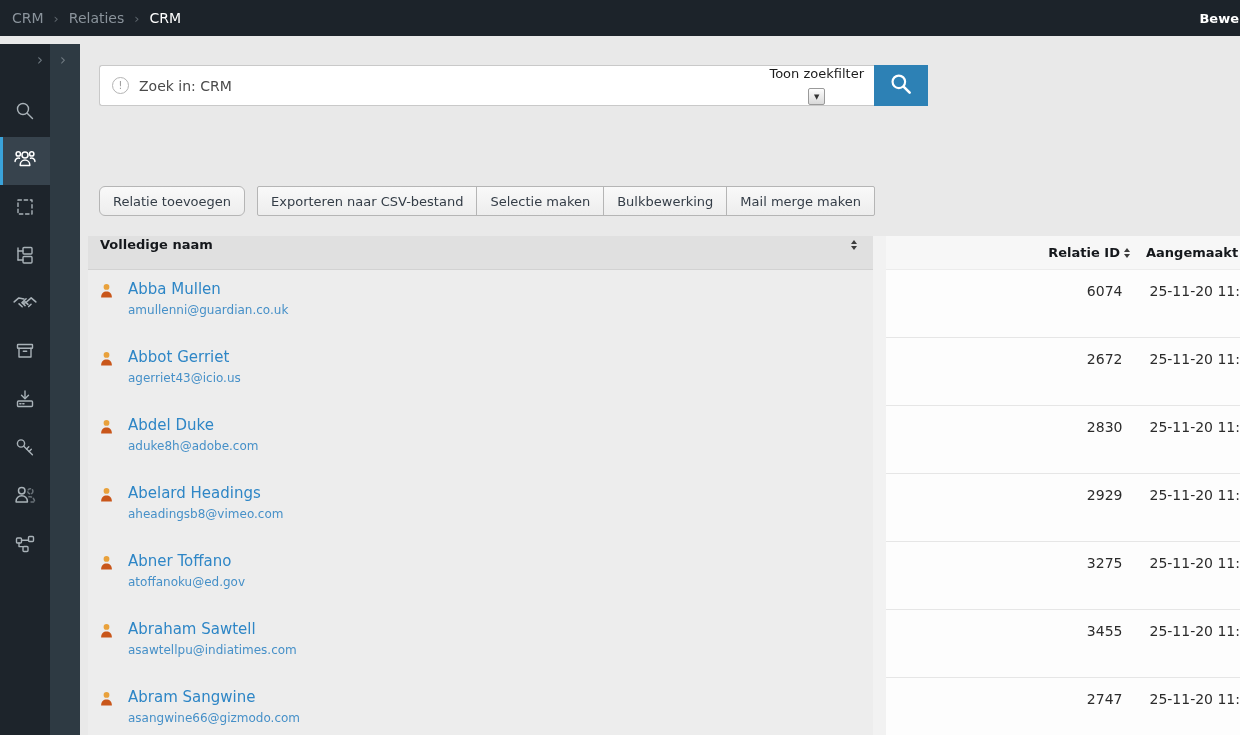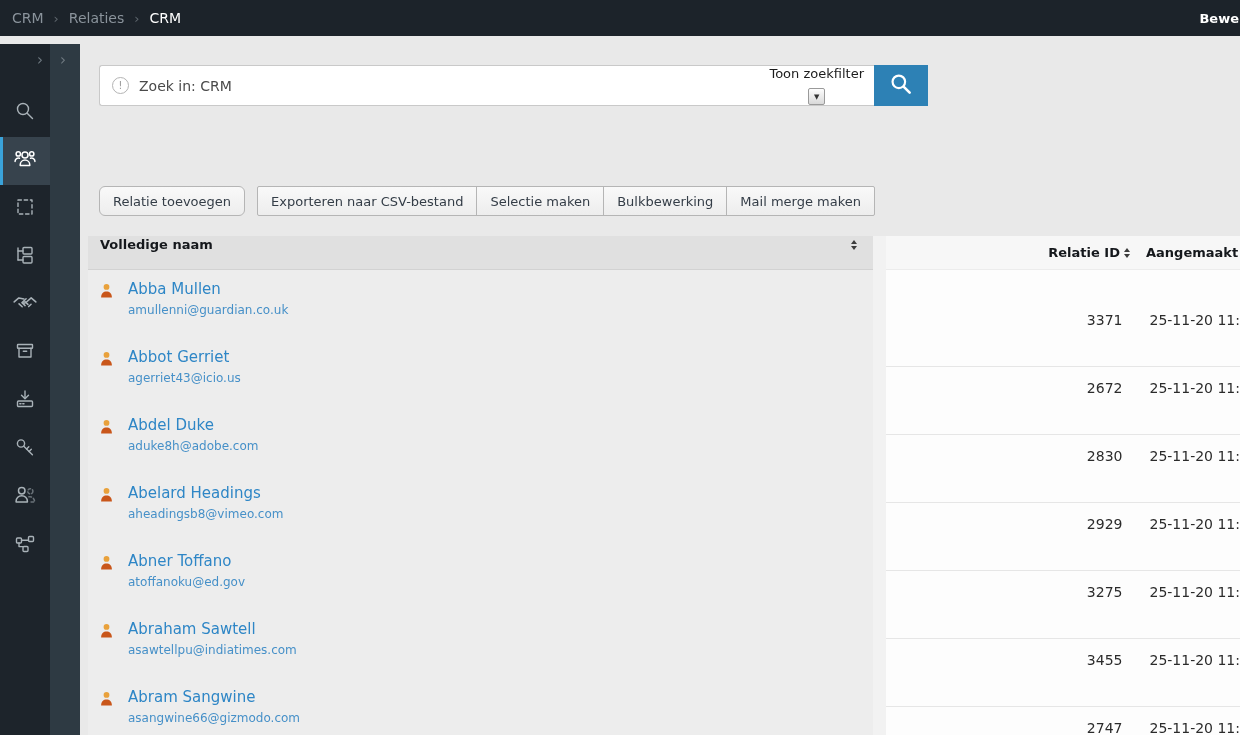--- a/index.html
+++ b/index.html
@@ -53,21 +53,21 @@
         border-radius:6px; font-family:inherit; font-size:13px; color:#343d47; cursor:pointer; white-space:nowrap; }
   .btn-group{ display:flex; }
   .btn-group .btn{ border-radius:0; margin-left:-1px; }
   .btn-group .btn:first-child{ border-radius:2px 0 0 2px; margin-left:0; }
   .btn-group .btn:last-child{ border-radius:0 2px 2px 0; }
 
   
   .table{ position:absolute; top:192px; left:8px; right:0; bottom:0; display:flex; overflow:hidden; }
   .col-left{ width:785px; flex:none; background:#ededed; display:flex; flex-direction:column; }
   .col-gap{ width:13px; flex:none; background:#f2f2f2; }
-  .col-right{ flex:1; background:#fdfdfd; display:flex; flex-direction:column; overflow:hidden;gap:29px; }
+  .col-right{ flex:1; background:#fdfdfd; display:flex; flex-direction:column; overflow:hidden; }
 
   .th-left{ height:34px; flex:none; background:#e0e0e0; border-bottom:1px solid #d2d2d2;
             display:flex; align-items:center; justify-content:space-between; padding:0 16px 16px 12px;
             font-weight:bold; font-size:13px; color:#15181c; cursor:pointer; }
   .th-right{ height:34px; flex:none; background:#f7f7f7; border-bottom:1px solid #ececec;
              display:flex; align-items:center; font-weight:bold; font-size:13px; color:#15181c; }
   .th-id{ width:234px; text-align:right; cursor:pointer; }
   .th-created{ margin-left:16px; white-space:nowrap; cursor:pointer; }
 
   .sort{ display:inline-flex; flex-direction:column; gap:2px; margin-left:4px; }
@@ -332,21 +332,21 @@
           <div class="th-right">
             <span class="th-id">Relatie ID</span>
             <span class="sort">
                 <i class="up"></i>
                 <i class="dn"></i>
               </span>
             <span class="th-created">Aangemaakt</span>
           </div>
           <div id="rows-right">
   <div class="tr-right">
-    <span class="cell-id">3371</span>
+    <span class="cell-id">6074</span>
     <span class="cell-created">25-11-20 11:</span>
   </div>
 
   <div class="tr-right">
     <span class="cell-id">2672</span>
     <span class="cell-created">25-11-20 11:</span>
   </div>
 
   <div class="tr-right">
     <span class="cell-id">2830</span>

